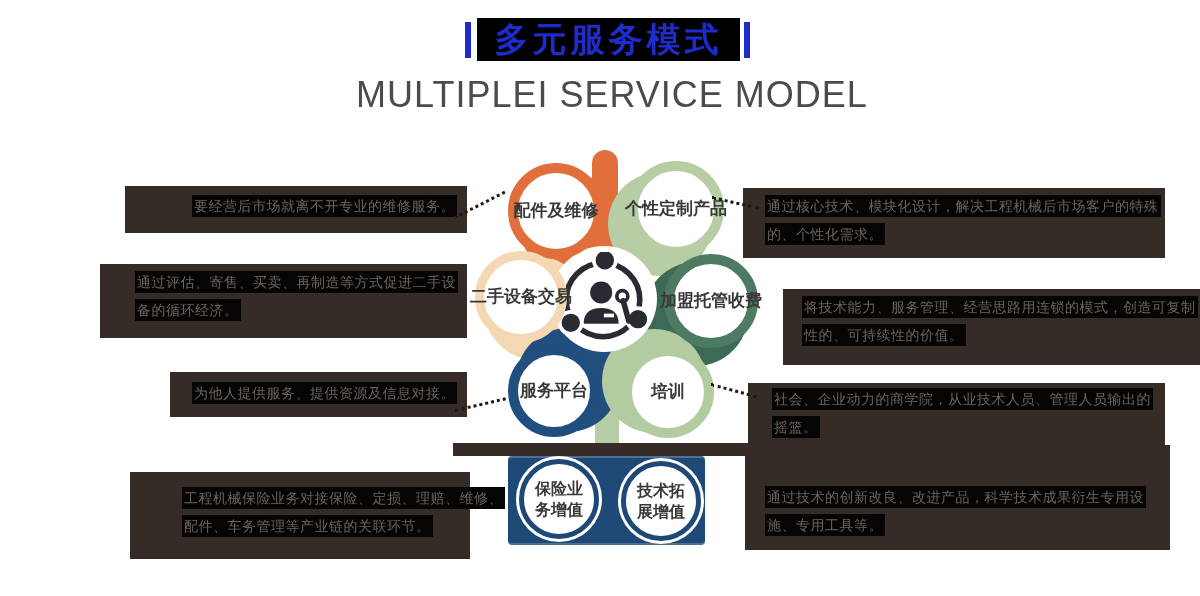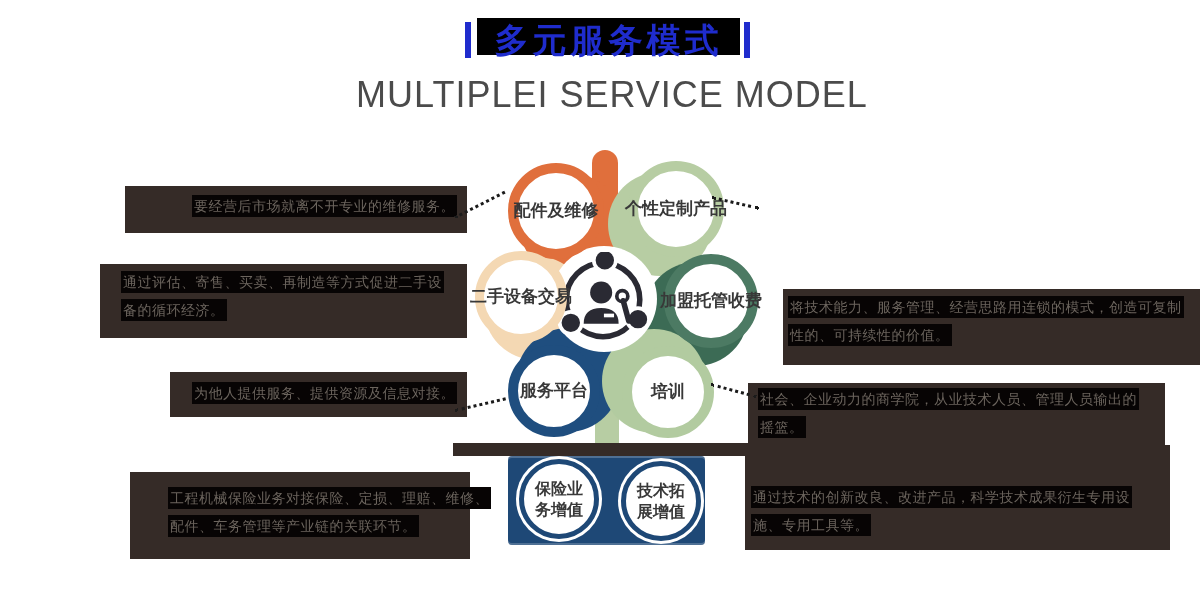--- a/index.html
+++ b/index.html
@@ -1,22 +1,22 @@
 <!DOCTYPE html>
 <html><head>
 <meta charset="utf-8">
 <style>
   * { margin:0; padding:0; box-sizing:border-box; }
   html,body { width:1200px; height:596px; background:#ffffff;
     font-family:"Liberation Sans","DejaVu Sans",sans-serif; }
   .canvas { position:relative; width:1200px; height:596px; background:#fff; overflow:hidden; }
 
   
-  .title-band { position:absolute; left:477px; top:18px; width:263px; height:37px;
-    background:#000; display:flex; justify-content:center; }
+  .title-band { position:absolute; left:477px; top:18px; width:263px; height:43px;
+    background:#000; display:flex; align-items:center; justify-content:center; }
   .title-text { color:#1f2ccd; font-size:34px; font-weight:700; letter-spacing:4px; white-space:nowrap; }
   .title-bar { position:absolute; top:22px; width:6px; height:36px; background:#1f2ccd; }
   .subtitle { position:absolute; left:0; top:74px; width:1224px; text-align:center;
     color:#4b4b4b; font-size:36px; font-weight:400; letter-spacing:1px; white-space:nowrap; }
 
   
   .stem { position:absolute; }
   .blob { position:absolute; border-radius:50%; }
   .ring { position:absolute; border-radius:50%; background:#fff; display:flex; flex-direction:row;
     align-items:center; justify-content:center; text-align:center;
@@ -28,21 +28,21 @@
   .bottom-rect { position:absolute; left:508px; top:456px; width:197px; height:89px;
     background:#1e4876; border-radius:4px;
     box-shadow: inset 0 2px 0 rgba(255,255,255,.22), inset 0 -2px 0 rgba(255,255,255,.22); }
   .bcircle { position:absolute; width:80px; height:80px; border-radius:50%;
     background:#fff; border:5px solid #1e4876; box-shadow:0 0 0 3px #ffffff;
     display:flex; flex-direction:column; align-items:center; justify-content:center;
     text-align:center; font-size:16px; font-weight:600; color:#383838; line-height:21px; white-space:nowrap; }
 
   
   .panel { position:absolute; background:#352b27; font-size:14px; color:#6b645d; }
-  .panel .line { line-height:28px; }
+  .panel .line { line-height:28px;padding-left:14px; }
   .panel .hl { background:#070404; display:inline-block; line-height:22px; padding:0 2px;
     letter-spacing:0.5px; white-space:nowrap; }
   .panel.r .line { text-align:right; }
   .strip { position:absolute; background:#352b27; }
 
   
   .dots { position:absolute; height:0; border-top:3px dotted #1b1b1b; transform-origin:left center; }
 </style>
 </head>
 <body>
@@ -122,20 +122,24 @@
     <div class="line"><span class="hl">备的循环经济。</span></div>
   </div>
   <div class="panel r" style="left:170px; top:372px; width:297px; height:45px; padding:7px 10px 0 0;">
     <div class="line"><span class="hl">为他人提供服务、提供资源及信息对接。</span></div>
   </div>
   <div class="panel" style="left:130px; top:453px; width:340px; height:87px; padding:12px 0 0 38px;margin-top:19px;">
     <div class="line"><span class="hl">工程机械保险业务对接保险、定损、理赔、维修、</span></div>
     <div class="line"><span class="hl">配件、车务管理等产业链的关联环节。</span></div>
   </div>
 
+  <div class="panel" style="left:743px; top:188px; width:422px; height:70px; padding:4px 0 0 8px;">
+    <div class="line"><span class="hl">通过核心技术、模块化设计，解决工程机械后市场客户的特殊</span></div>
+    <div class="line"><span class="hl">的、个性化需求。</span></div>
+  </div>
   <div class="panel" style="left:783px; top:289px; width:417px; height:76px; padding:4px 0 0 5px;">
     <div class="line"><span class="hl">将技术能力、服务管理、经营思路用连锁的模式，创造可复制</span></div>
     <div class="line"><span class="hl">性的、可持续性的价值。</span></div>
   </div>
   <div class="panel" style="left:748px; top:383px; width:417px; height:67px; padding:2px 0 0 10px;">
     <div class="line"><span class="hl">社会、企业动力的商学院，从业技术人员、管理人员输出的</span></div>
     <div class="line"><span class="hl">摇篮。</span></div>
   </div>
   <div class="panel" style="left:745px; top:445px; width:425px; height:105px; padding:38px 0 0 6px;">
     <div class="line"><span class="hl">通过技术的创新改良、改进产品，科学技术成果衍生专用设</span></div>

